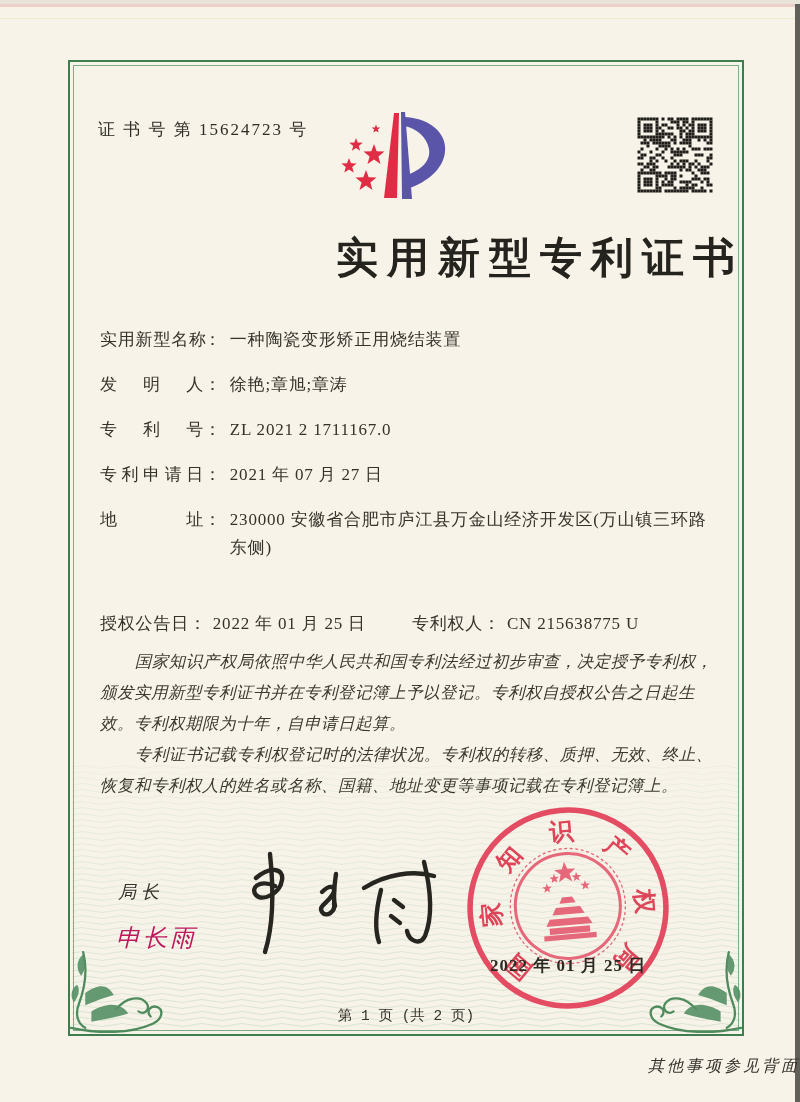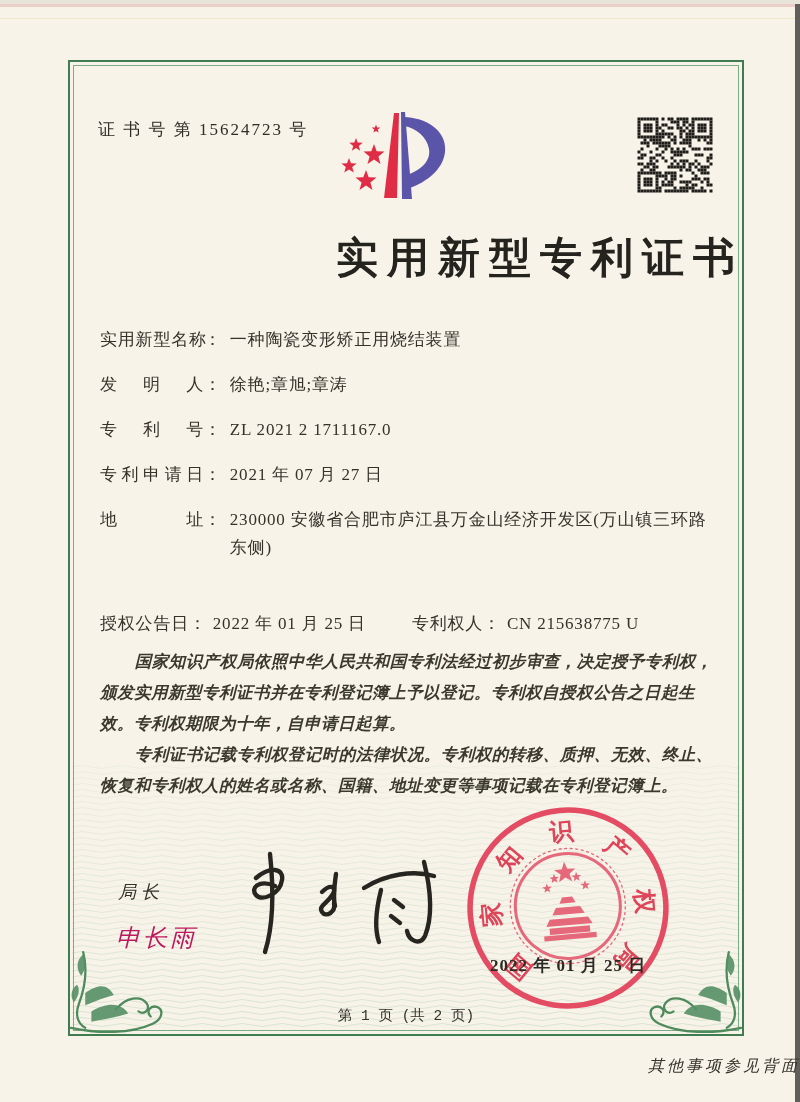--- a/index.html
+++ b/index.html
@@ -51,21 +51,21 @@
   .fvalue{display:inline-block;vertical-align:top;white-space:normal;width:480px;}
   .grant{position:absolute;left:100px;top:608px;width:630px;font-size:17px;letter-spacing:.8px;white-space:nowrap;}
   .grant .pair2{margin-left:46px;}
   .grant .fcolon{margin-right:6px;}
 
   .paras{
     position:absolute;left:100px;top:642px;width:620px;
     font-size:16.5px;line-height:31px;color:#3b382d;font-style:italic;
     letter-spacing:.5px;
   }
-  .paras p{margin:0;text-indent:2.1em;font-weight:bold;}
+  .paras p{margin:0;text-indent:2.1em;}
 
   .sig-title{position:absolute;left:118px;top:876px;font-size:18px;letter-spacing:5px;font-style:italic;color:#33312a;}
   .sig-name{position:absolute;left:116px;top:918px;font-size:24px;letter-spacing:3px;font-style:italic;color:#be185d;}
   #signature{position:absolute;left:218px;top:842px;}
 
   #seal{position:absolute;left:462px;top:798px;transform:rotate(-5deg);}
   .seal-date{
     position:absolute;left:488px;top:950px;width:160px;text-align:center;
     font-size:17px;font-weight:700;letter-spacing:1px;color:#2d2a23;
   }

